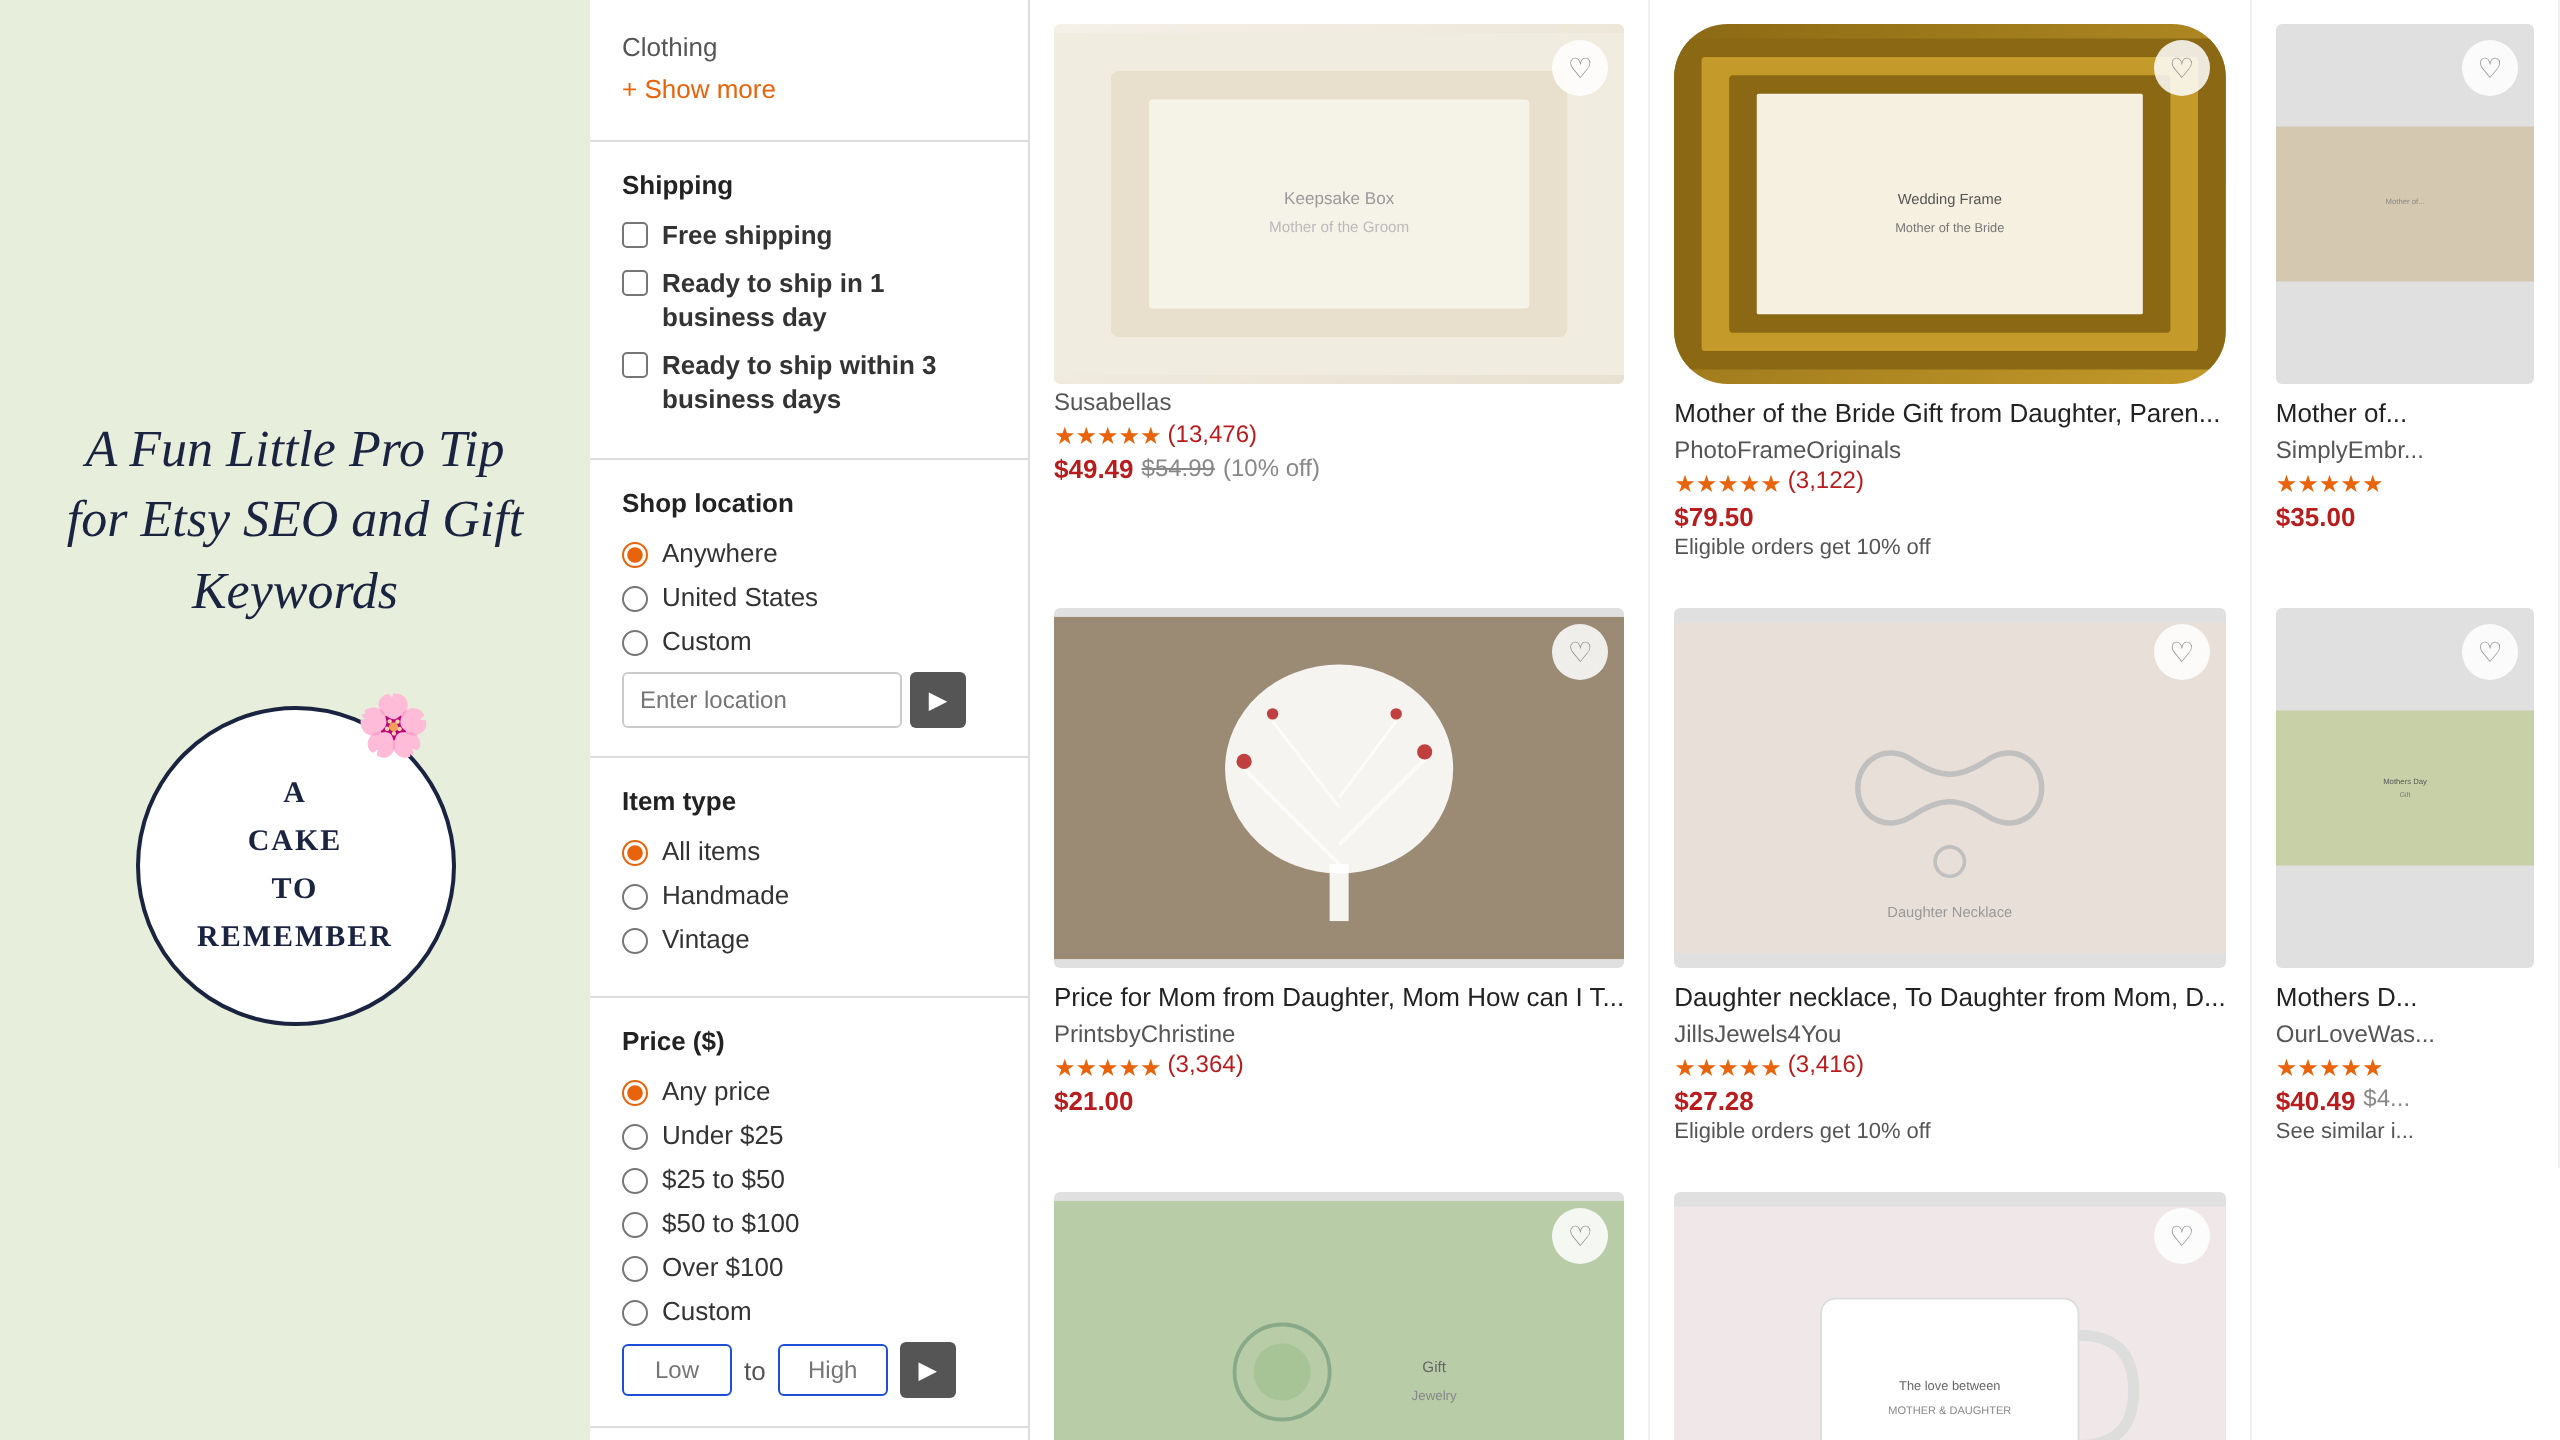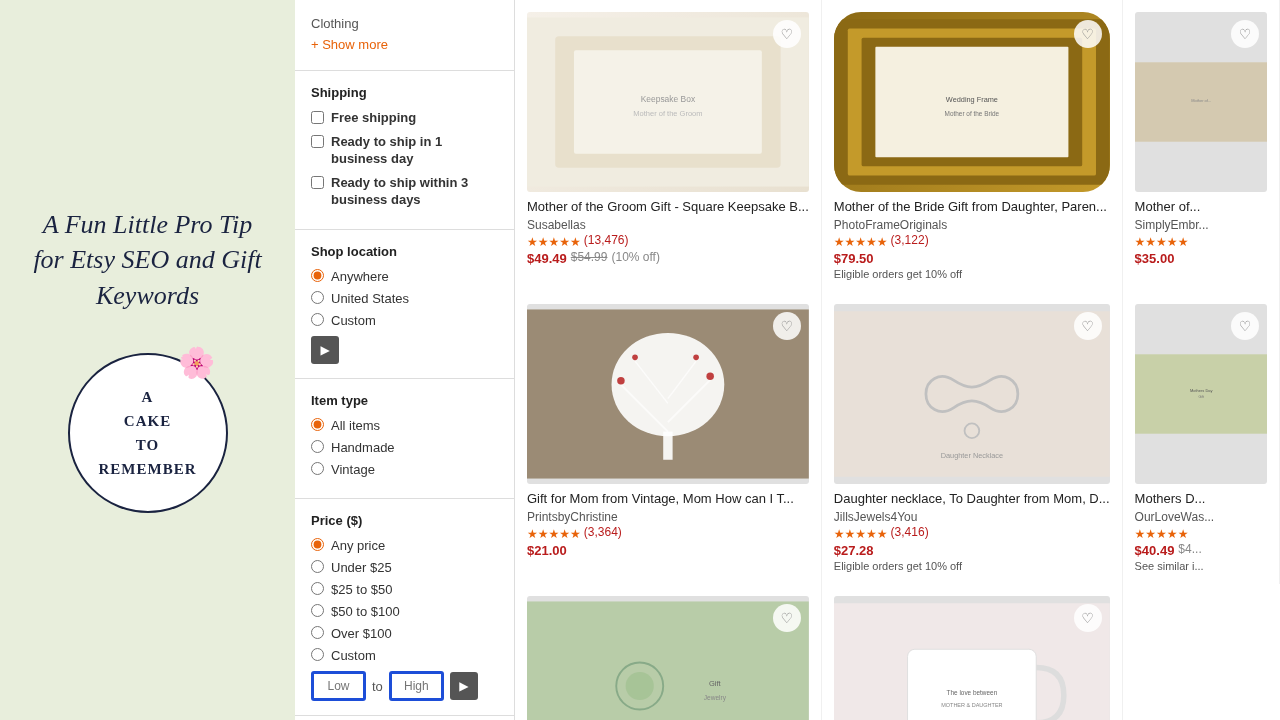--- a/index.html
+++ b/index.html
@@ -98,21 +98,21 @@
       accent-color: #e8630a;
     }
     .checkbox-label {
       color: #333;
       font-size: 13px;
       line-height: 1.3;
       font-weight: bold;
     }
     .radio-row {
       display: flex;
-      align-items: flex-start;
+      align-items: flex-end;
       margin-bottom: 7px;
       gap: 7px;
     }
     .radio-row input[type="radio"] {
       accent-color: #e8630a;
     }
     .radio-label {
       color: #333;
       font-size: 13px;
     }
@@ -143,21 +143,21 @@
       color: #fff;
       font-size: 12px;
     }
     .price-range-row {
       display: flex;
       align-items: center;
       gap: 6px;
       margin-top: 8px;
     }
     .price-input {
-      border: 3px solid #1d4ed8;
+      border: 1px solid #1d4ed8;
       border-radius: 3px;
       padding: 5px 6px;
       font-size: 12px;
       width: 55px;
       text-align: center;
     }
     .price-to {
       font-size: 13px;
       color: #555;
     }
@@ -326,20 +326,21 @@
     </div>
     <div class="radio-row">
       <input type="radio" name="location" style="">
       <span class="radio-label">United States</span>
     </div>
     <div class="radio-row">
       <input type="radio" name="location" style="">
       <span class="radio-label">Custom</span>
     </div>
     <div class="location-input-row">
+      <input type="text" class="location-input" placeholder="Enter location" style="">
       <button class="location-btn">
         <span>▶</span>
       </button>
     </div>
   </div>
 
   <div class="filter-section">
     <div class="filter-section-title">Item type</div>
     <div class="radio-row">
       <input type="radio" name="itemtype" checked="" style="">
@@ -400,21 +401,20 @@
       <div class="product-image img-keepsake">
         <svg width="100%" height="100%" viewBox="0 0 300 180" xmlns="http://www.w3.org/2000/svg">
           <rect width="300" height="180" fill="#f0ece0"></rect>
           <rect x="30" y="20" width="240" height="140" fill="#e8e0cc" rx="4"></rect>
           <rect x="50" y="35" width="200" height="110" fill="#f5f2e8" rx="2"></rect>
           <text x="150" y="90" font-size="9" text-anchor="middle" fill="#999">Keepsake Box</text>
           <text x="150" y="105" font-size="8" text-anchor="middle" fill="#bbb">Mother of the Groom</text>
         </svg>
       </div>
       <button class="heart-btn">♡</button>
-      <div class="product-title">Mother of the Groom Gift - Square Keepsake B...</div>
       <div class="product-shop">Susabellas</div>
       <div class="stars-row">
         <span class="product-stars">★★★★★</span>
         <span class="product-reviews">(13,476)</span>
       </div>
       <div style="display:flex;align-items:center;">
         <span class="product-price">$49.49</span>
         <span class="product-original-price">$54.99</span>
         <span class="product-discount">(10% off)</span>
       </div>
@@ -474,21 +474,21 @@
           <line x1="150" y1="120" x2="195" y2="75" stroke="white" stroke-width="2" opacity="0.7"></line>
           <line x1="150" y1="100" x2="115" y2="55" stroke="white" stroke-width="1.5" opacity="0.7"></line>
           <line x1="150" y1="95" x2="180" y2="55" stroke="white" stroke-width="1.5" opacity="0.7"></line>
           <circle cx="100" cy="76" r="4" fill="#c04040"></circle>
           <circle cx="115" cy="51" r="3" fill="#c04040"></circle>
           <circle cx="195" cy="71" r="4" fill="#c04040"></circle>
           <circle cx="180" cy="51" r="3" fill="#c04040"></circle>
         </svg>
       </div>
       <button class="heart-btn">♡</button>
-      <div class="product-title">Gift for Mom from Vintage, Mom How can I T...</div>
+      <div class="product-title">Price for Mom from Daughter, Mom How can I T...</div>
       <div class="product-shop">PrintsbyChristine</div>
       <div class="stars-row">
         <span class="product-stars">★★★★★</span>
         <span class="product-reviews">(3,364)</span>
       </div>
       <div style="display:flex;align-items:center;">
         <span class="product-price">$21.00</span>
       </div>
     </div>
 

